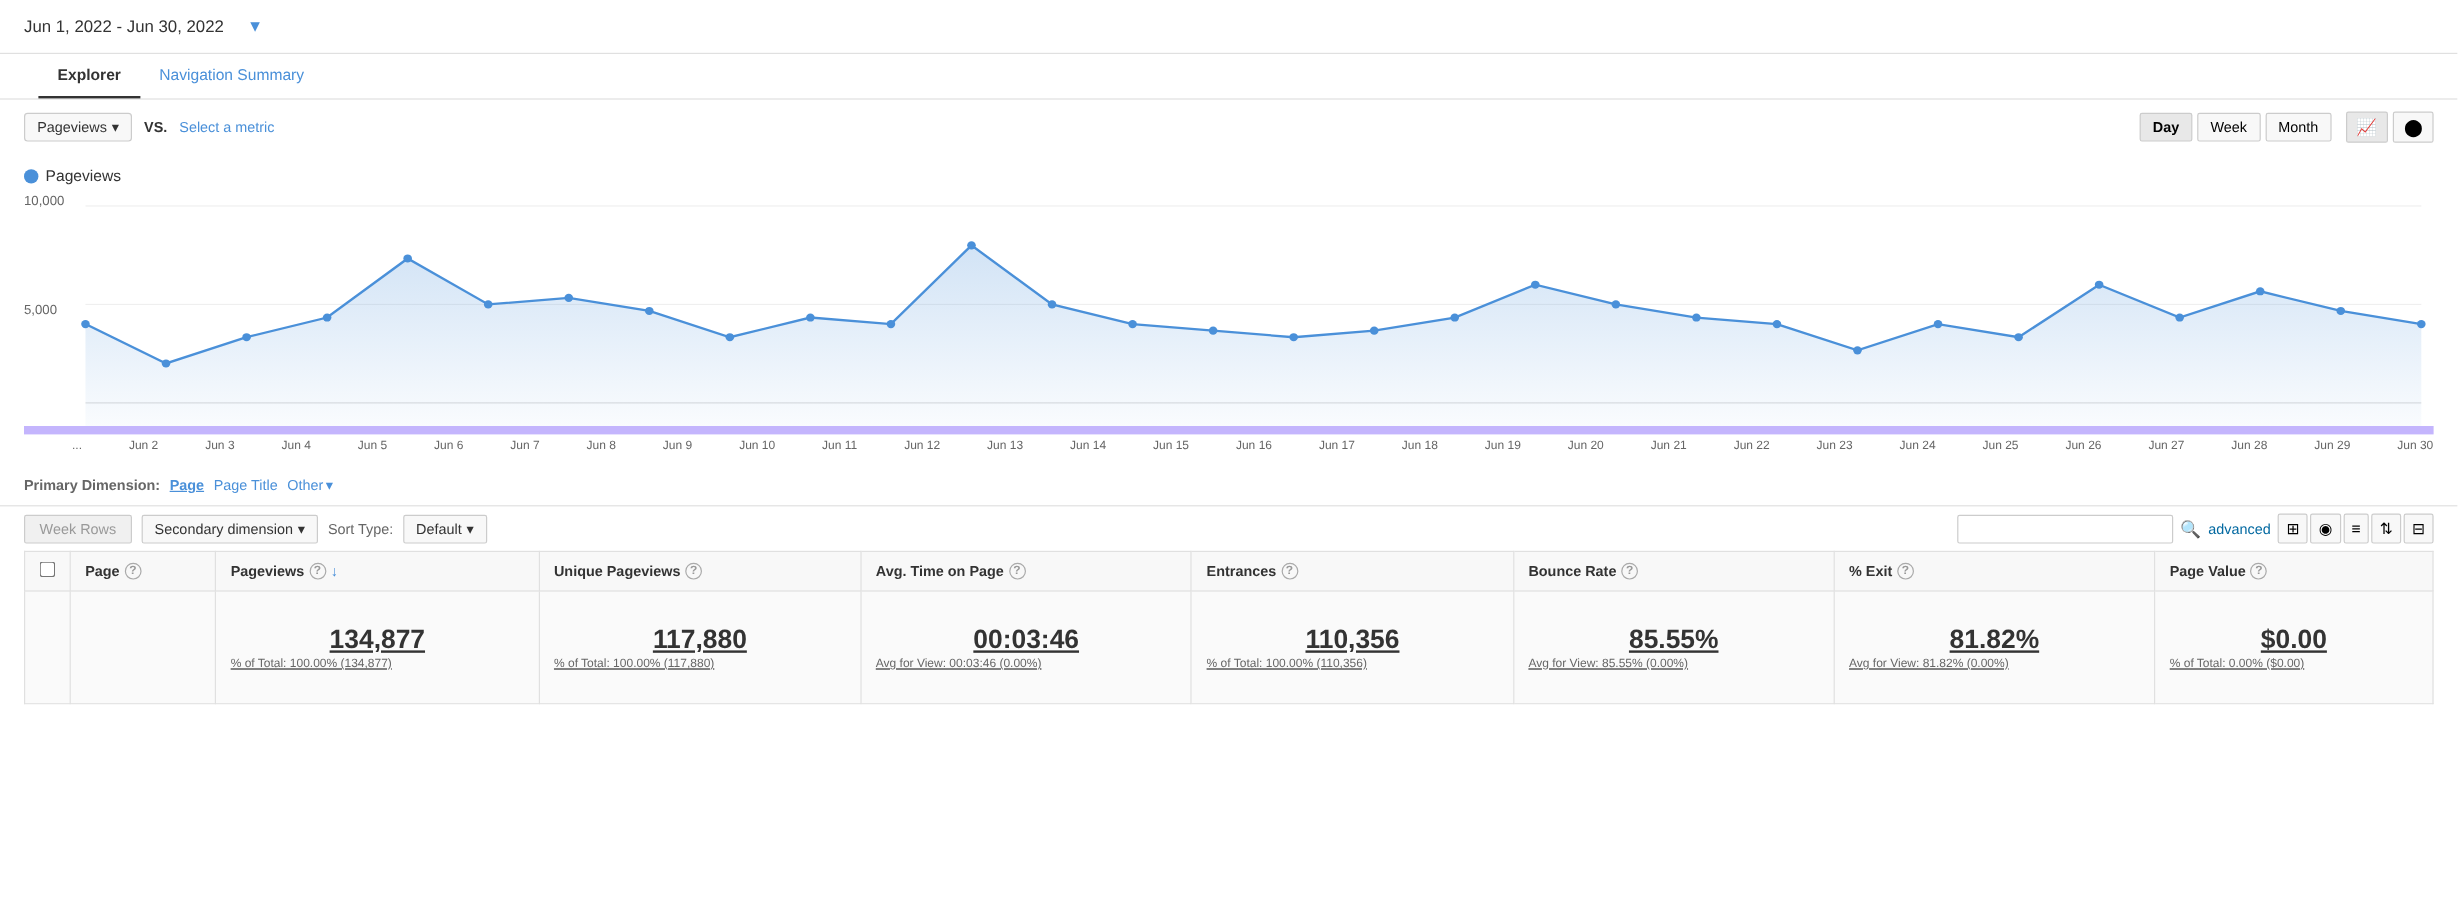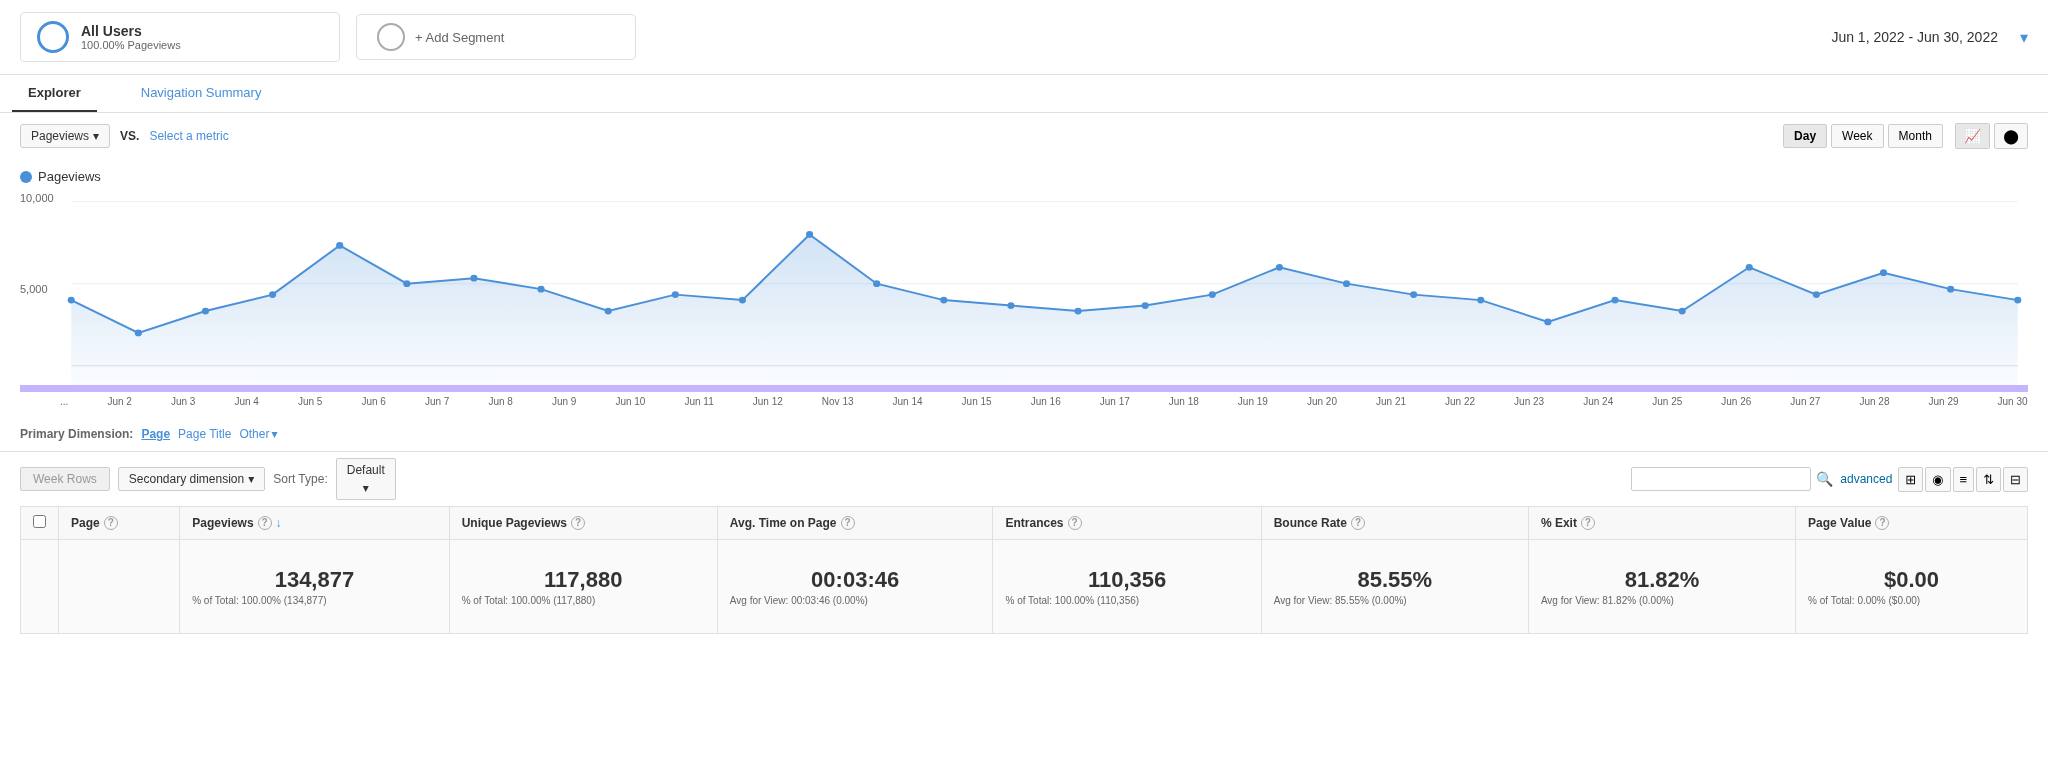--- a/index.html
+++ b/index.html
@@ -61,23 +61,22 @@
       color: #333;
       display: flex;
       align-items: center;
       gap: 22px;
       white-space: nowrap;
     }
     .date-range .dropdown-arrow { color: #4a90d9; font-size: 16px; }
 
     .tabs-bar {
       display: flex;
-      padding: 0 12px;
+      padding: 0 32px;
       border-bottom: 1px solid #e0e0e0;
-      gap: 28px;
     }
     .tab {
       padding: 10px 16px;
       cursor: pointer;
       font-size: 13px;
       border-bottom: 2px solid transparent;
       color: #333;
     }
     .tab.active {
       border-bottom: 2px solid #333;
@@ -222,21 +221,20 @@
     }
     .sort-label { font-size: 12px; color: #666; }
     .sort-btn {
       display: flex; align-items: center; gap: 4px;
       border: 1px solid #ccc;
       background: #f8f8f8;
       padding: 4px 10px;
       font-size: 12px;
       cursor: pointer;
       border-radius: 2px;
-      flex-direction: column;
     }
 
     .search-area {
       margin-left: auto;
       display: flex;
       align-items: center;
       gap: 6px;
     }
     .search-input {
       border: 1px solid #ccc;
@@ -272,20 +270,21 @@
       text-align: left;
       font-weight: bold;
       color: #333;
       white-space: nowrap;
     }
     .data-table th .col-header { display: flex; align-items: center; gap: 4px; }
     .data-table td {
       border: 1px solid #e0e0e0;
       padding: 27px 12px;
       vertical-align: middle;
+      text-decoration: underline;
     }
     .data-table td.number { text-align: right; }
     .total-row td { background: #fafafa; }
     .big-number { font-size: 22px; font-weight: bold; color: #333; display: block; text-align: center; }
     .sub-text { font-size: 10px; color: #666; display: block; text-align: left; margin-top: 2px; }
     .sort-arrow { color: #4a90d9; }
     .help-icon {
       display: inline-block;
       width: 14px; height: 14px;
       border-radius: 50%;
@@ -297,33 +296,20 @@
       cursor: pointer;
     }
     .checkbox-col { width: 30px; text-align: center; }
     input[type="checkbox"] { cursor: pointer; }
     .table-wrapper { padding: 0 20px; }
   </style>
 </head>
 <body>
 
 <div class="top-bar">
-  <div class="segment-area">
-    <div class="segment-box">
-      <div class="segment-circle"></div>
-      <div class="segment-info">
-        <span class="segment-title">All Users</span>
-        <span class="segment-sub">100.00% Pageviews</span>
-      </div>
-    </div>
-    <div class="add-segment-box">
-      <div class="add-segment-circle"></div>
-      <span>+ Add Segment</span>
-    </div>
-  </div>
   <div class="date-range">
     <span>Jun 1, 2022 - Jun 30, 2022</span>
     <span class="dropdown-arrow">▾</span>
   </div>
 </div>
 
 <div class="tabs-bar">
   <div class="tab active">
     <span>Explorer</span>
   </div>
@@ -408,21 +394,21 @@
       <span style="font-size:10px;color:#666;">Jun 3</span>
       <span style="font-size:10px;color:#666;">Jun 4</span>
       <span style="font-size:10px;color:#666;">Jun 5</span>
       <span style="font-size:10px;color:#666;">Jun 6</span>
       <span style="font-size:10px;color:#666;">Jun 7</span>
       <span style="font-size:10px;color:#666;">Jun 8</span>
       <span style="font-size:10px;color:#666;">Jun 9</span>
       <span style="font-size:10px;color:#666;">Jun 10</span>
       <span style="font-size:10px;color:#666;">Jun 11</span>
       <span style="font-size:10px;color:#666;">Jun 12</span>
-      <span style="font-size:10px;color:#666;">Nov 13</span>
+      <span style="font-size:10px;color:#666;">Jun 13</span>
       <span style="font-size:10px;color:#666;">Jun 14</span>
       <span style="font-size:10px;color:#666;">Jun 15</span>
       <span style="font-size:10px;color:#666;">Jun 16</span>
       <span style="font-size:10px;color:#666;">Jun 17</span>
       <span style="font-size:10px;color:#666;">Jun 18</span>
       <span style="font-size:10px;color:#666;">Jun 19</span>
       <span style="font-size:10px;color:#666;">Jun 20</span>
       <span style="font-size:10px;color:#666;">Jun 21</span>
       <span style="font-size:10px;color:#666;">Jun 22</span>
       <span style="font-size:10px;color:#666;">Jun 23</span>

